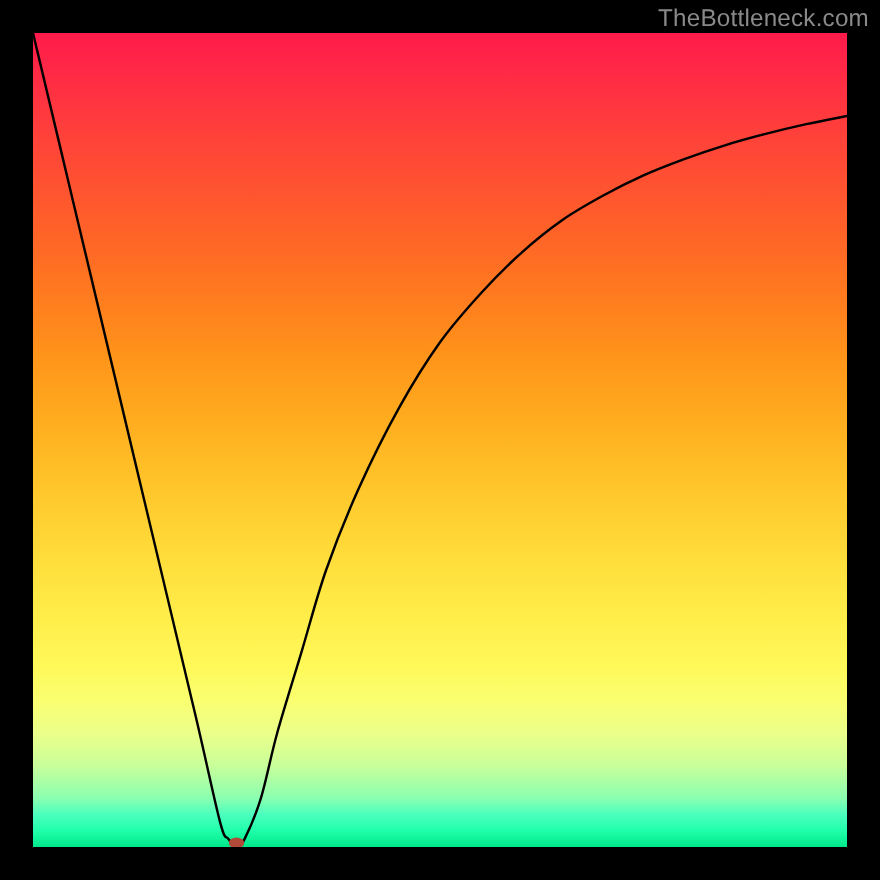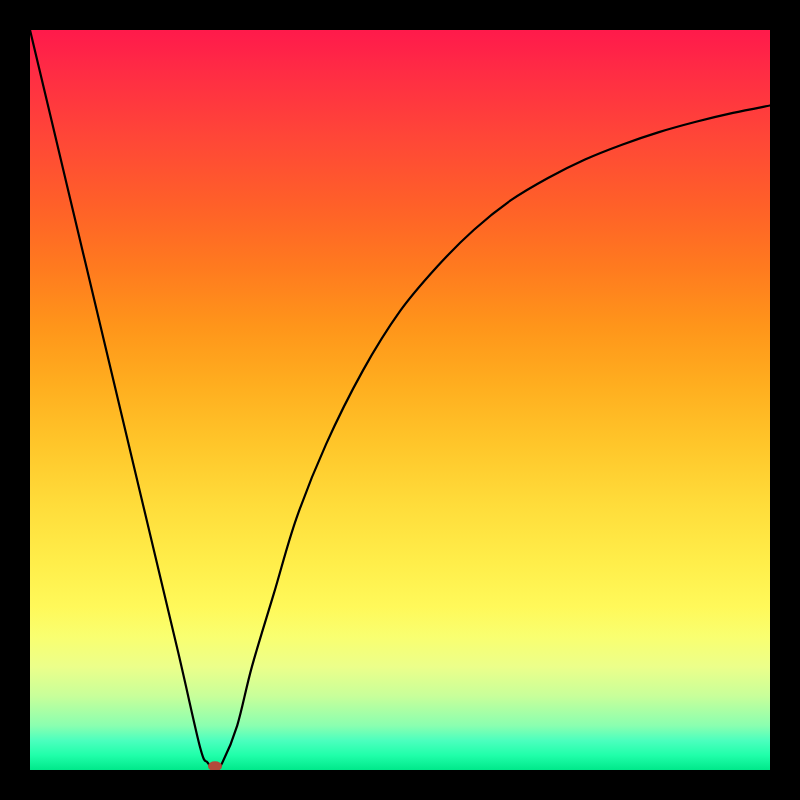--- a/index.html
+++ b/index.html
@@ -72,20 +72,21 @@
     color: #8a8a8a;
     font-size: 22px;
     letter-spacing: 0.2px;
     user-select: none;
   }
 </style>
 </head>
 <body>
 
 <div class="frame">
+  <div class="watermark">TheBottleneck.com</div>
 
   <div class="plot">
     <div class="gradient"></div>
     <svg class="curve-svg" viewBox="0 0 740 740" preserveAspectRatio="none">
       <path id="curve-path" class="curve-path" d="M 0.00 0.00 C 6.17 25.90, 24.67 103.60, 37.00 155.40 C 49.33 207.20, 61.67 259.00, 74.00 310.80 C 86.33 362.60, 98.67 414.40, 111.00 466.20 C 123.33 518.00, 138.13 579.67, 148.00 621.60 C 157.87 663.53, 165.27 699.30, 170.20 717.80 C 175.13 736.30, 175.13 728.90, 177.60 732.60 C 180.07 736.30, 182.53 740.00, 185.00 740.00 C 187.47 740.00, 188.70 740.00, 192.40 732.60 C 196.10 725.20, 202.27 711.63, 207.20 695.60 C 212.13 679.57, 215.83 658.60, 222.00 636.40 C 228.17 614.20, 236.80 587.07, 244.20 562.40 C 251.60 537.73, 257.77 513.07, 266.40 488.40 C 275.03 463.73, 284.90 439.07, 296.00 414.40 C 307.10 389.73, 320.67 362.60, 333.00 340.40 C 345.33 318.20, 357.67 298.47, 370.00 281.20 C 382.33 263.93, 394.67 250.37, 407.00 236.80 C 419.33 223.23, 431.67 210.90, 444.00 199.80 C 456.33 188.70, 468.67 178.83, 481.00 170.20 C 493.33 161.57, 505.67 154.78, 518.00 148.00 C 530.33 141.22, 542.67 135.05, 555.00 129.50 C 567.33 123.95, 579.67 119.26, 592.00 114.70 C 604.33 110.14, 616.67 105.94, 629.00 102.12 C 641.33 98.30, 653.67 94.97, 666.00 91.76 C 678.33 88.55, 690.67 85.59, 703.00 82.88 C 715.33 80.17, 733.83 76.71, 740.00 75.48"></path>
       <ellipse id="marker-dot" class="marker" rx="7" ry="5" cx="185.00" cy="736.30"></ellipse>
     </svg>
   </div>
 </div>
 

